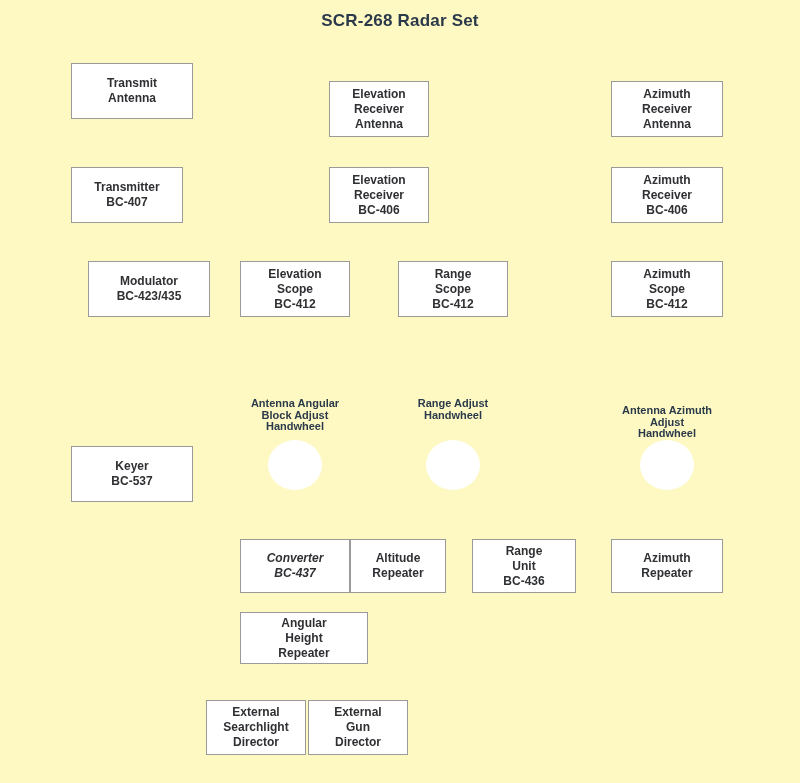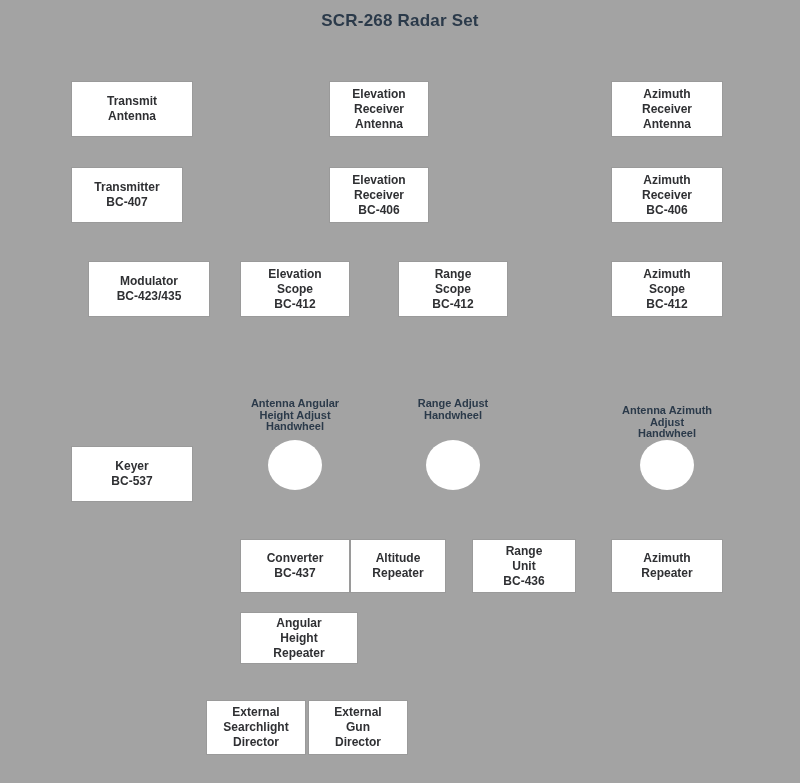--- a/index.html
+++ b/index.html
@@ -4,21 +4,21 @@
 <style>
   html, body {
     margin: 0;
     padding: 0;
     background: #000000;
   }
   #canvas {
     position: relative;
     width: 800px;
     height: 783px;
-    background: #a3a3a3;
+    background: #fef9c3;
     font-family: "Liberation Sans", sans-serif;
     overflow: hidden;
   }
   .title {
     position: absolute;
     left: 0;
     top: 10px;
     width: 800px;
     text-align: center;
     color: #2b3a4a;
@@ -65,21 +65,21 @@
 </head>
 <body>
 
 <div id="canvas">
 
   <div class="title">
     <span>SCR-268 Radar Set</span>
   </div>
 
   <div id="nodes-layer">
-      <div class="node" style="left: 71px; top: 81px; width: 122px; height: 56px;">Transmit
+      <div class="node" style="left: 71px; top: 63px; width: 122px; height: 56px;">Transmit
 Antenna</div>
       <div class="node" style="left: 329px; top: 81px; width: 100px; height: 56px;">Elevation
 Receiver
 Antenna</div>
       <div class="node" style="left: 611px; top: 81px; width: 112px; height: 56px;">Azimuth
 Receiver
 Antenna</div>
       <div class="node" style="left: 71px; top: 167px; width: 112px; height: 56px;">Transmitter
 BC-407</div>
       <div class="node" style="left: 329px; top: 167px; width: 100px; height: 56px;">Elevation
@@ -94,42 +94,42 @@
 Scope
 BC-412</div>
       <div class="node" style="left: 398px; top: 261px; width: 110px; height: 56px;">Range
 Scope
 BC-412</div>
       <div class="node" style="left: 611px; top: 261px; width: 112px; height: 56px;">Azimuth
 Scope
 BC-412</div>
       <div class="node" style="left: 71px; top: 446px; width: 122px; height: 56px;">Keyer
 BC-537</div>
-      <div class="node" style="left: 240px; top: 539px; width: 110px; height: 54px;">Converter
+      <div class="node" style="left: 240px; top: 539px; width: 110px; height: 54px; font-style: italic;">Converter
 BC-437</div>
       <div class="node" style="left: 350px; top: 539px; width: 96px; height: 54px;">Altitude
 Repeater</div>
       <div class="node" style="left: 472px; top: 539px; width: 104px; height: 54px;">Range
 Unit
 BC-436</div>
       <div class="node" style="left: 611px; top: 539px; width: 112px; height: 54px;">Azimuth
 Repeater</div>
-      <div class="node" style="left: 240px; top: 612px; width: 118px; height: 52px;">Angular
+      <div class="node" style="left: 240px; top: 612px; width: 128px; height: 52px;">Angular
 Height
 Repeater</div>
       <div class="node" style="left: 206px; top: 700px; width: 100px; height: 55px;">External
 Searchlight
 Director</div>
       <div class="node" style="left: 308px; top: 700px; width: 100px; height: 55px;">External
 Gun
 Director</div>
     </div>
   <div id="knobs-layer">
       <div class="knob-label" style="left: 234px; top: 398px; width: 122px;">Antenna Angular
-Height Adjust
+Block Adjust
 Handwheel</div>
       <div class="knob" style="left: 268px; top: 440px; width: 54px; height: 50px;"></div>
       <div class="knob-label" style="left: 392px; top: 398px; width: 122px;">Range Adjust
 Handwheel</div>
       <div class="knob" style="left: 426px; top: 440px; width: 54px; height: 50px;"></div>
       <div class="knob-label" style="left: 606px; top: 398px; width: 122px; margin-top: 7px;">Antenna Azimuth
 Adjust
 Handwheel</div>
       <div class="knob" style="left: 640px; top: 440px; width: 54px; height: 50px;"></div>
     </div>

